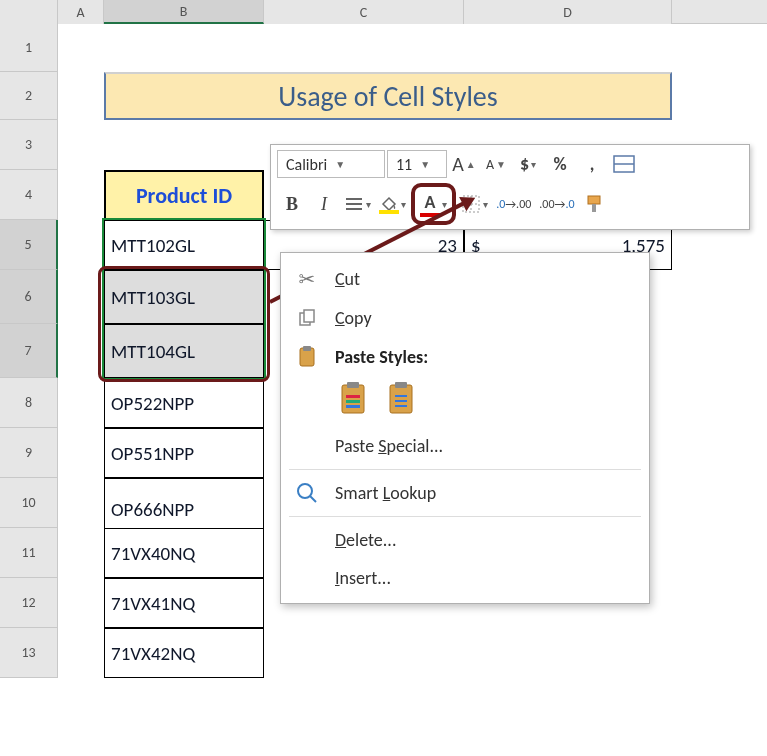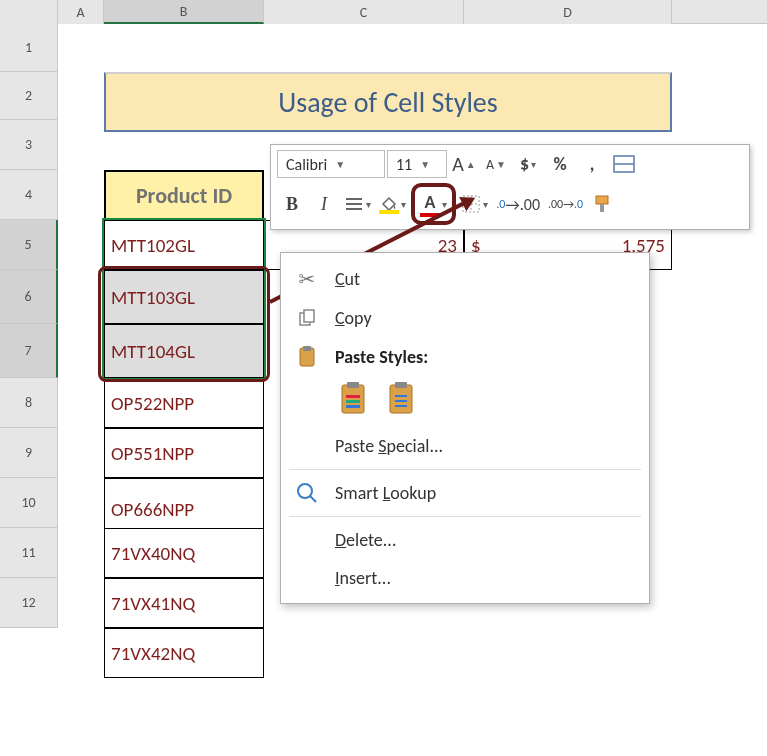--- a/index.html
+++ b/index.html
@@ -78,28 +78,28 @@
   border-top: 2px solid #d0d0d0 !important;
   justify-content: center;
   font-size: 28px;
   font-weight: 400;
   color: #3a5d8a;
 }
 .header-cell {
   background: #fff2a8;
   border: 2px solid #000 !important;
   font-weight: 700;
-  color: #737373;
+  color: #1d4ed8;
   font-size: 22px;
   justify-content: center;
 }
 .data-cell {
   border: 1px solid #000 !important;
   background: #fff;
-  color: #7f1d1d;
+  color: #0f172a;
 }
 .sel-range {
   position: absolute;
   border: 3px solid #6b1a1a;
   border-radius: 8px;
   background: rgba(0,0,0,0);
   pointer-events: none;
 }
 .sel-fill { background: #ddd; }
 .mini-toolbar {
@@ -204,25 +204,26 @@
     <div class="rowh" style="height:50px">3</div>
     <div class="rowh" style="height:50px">4</div>
     <div class="rowh sel" style="height:50px">5</div>
     <div class="rowh sel" style="height:54px">6</div>
     <div class="rowh sel" style="height:54px">7</div>
     <div class="rowh" style="height:50px">8</div>
     <div class="rowh" style="height:50px">9</div>
     <div class="rowh" style="height:50px">10</div>
     <div class="rowh" style="height:50px">11</div>
     <div class="rowh" style="height:50px">12</div>
+    <div class="rowh" style="height:50px">13</div>
   </div>
 
   <div class="grid">
 
-    <div class="cell title-cell" style="left:46px;top:48px;width:568px;height:60px">Usage of Cell Styles</div>
+    <div class="cell title-cell" style="left:46px;top:48px;width:568px;height:48px">Usage of Cell Styles</div>
 
     <div class="cell header-cell" style="left:46px;top:146px;width:160px;height:50px">Product ID</div>
 
     <div class="cell data-cell" style="left:46px;top:196px;width:160px;height:50px">MTT102GL</div>
     <div class="cell data-cell sel-fill" style="left:46px;top:246px;width:160px;height:54px">MTT103GL</div>
     <div class="cell data-cell sel-fill" style="left:46px;top:300px;width:160px;height:54px">MTT104GL</div>
     <div class="cell data-cell" style="left:46px;top:354px;width:160px;height:50px">OP522NPP</div>
     <div class="cell data-cell" style="left:46px;top:404px;width:160px;height:50px">OP551NPP</div>
     <div class="cell data-cell" style="left:46px;top:454px;width:160px;height:62px">OP666NPP</div>
     <div class="cell data-cell" style="left:46px;top:504px;width:160px;height:50px">71VX40NQ</div>
@@ -312,21 +313,21 @@
       <div class="mt-btn">
         <svg width="20" height="20">
             <rect x="2" y="2" width="16" height="16" fill="none" stroke="#999" stroke-width="1" stroke-dasharray="2 2"></rect>
             <line x1="10" y1="2" x2="10" y2="18" stroke="#999" stroke-dasharray="2 2"></line>
             <line x1="2" y1="10" x2="18" y2="10" stroke="#999" stroke-dasharray="2 2"></line>
           </svg>
         <span class="caret">▾</span>
       </div>
       <div class="mt-btn">
         <span style="font-size:12px;color:#2a6fb8">.0</span>
-          <span style="font-size:16px">→.00</span>
+          <span style="font-size:12px">→.00</span>
       </div>
       <div class="mt-btn">
         <span style="font-size:12px">.00→</span>
           <span style="font-size:12px;color:#2a6fb8">.0</span>
       </div>
       <div class="mt-btn">
         <svg width="22" height="20">
             <rect x="4" y="2" width="12" height="8" fill="#e8a64d" stroke="#b07020"></rect>
             <rect x="8" y="10" width="4" height="8" fill="#999"></rect>
           </svg>

